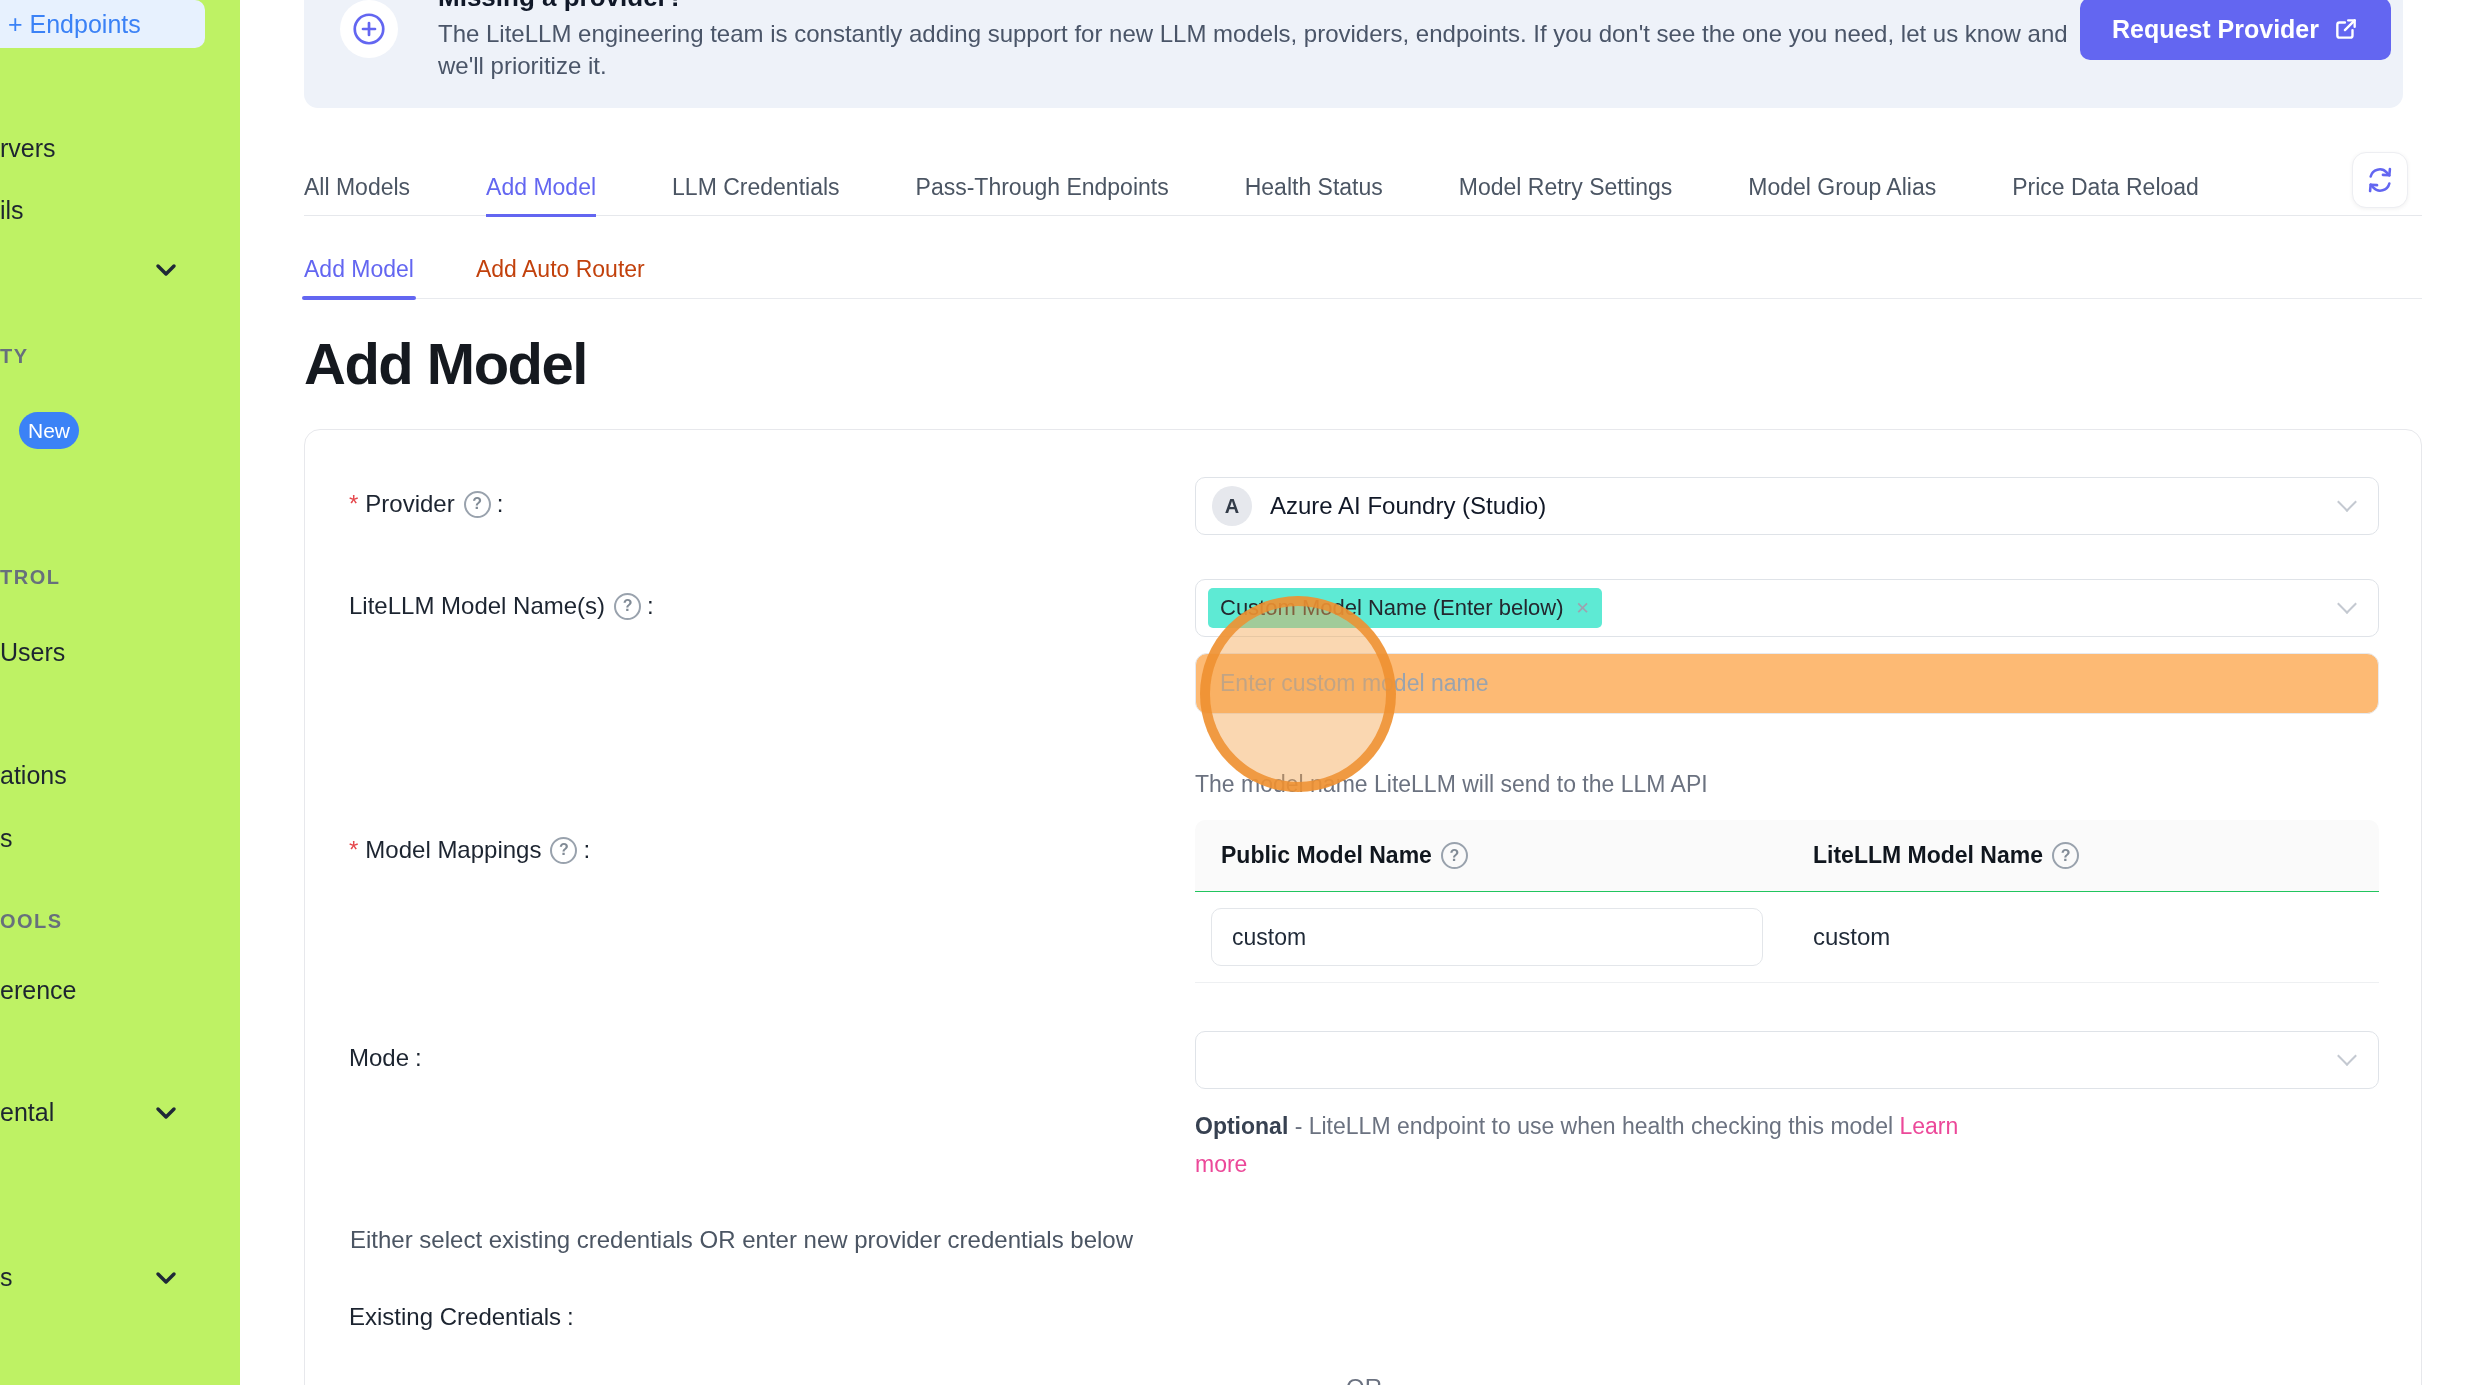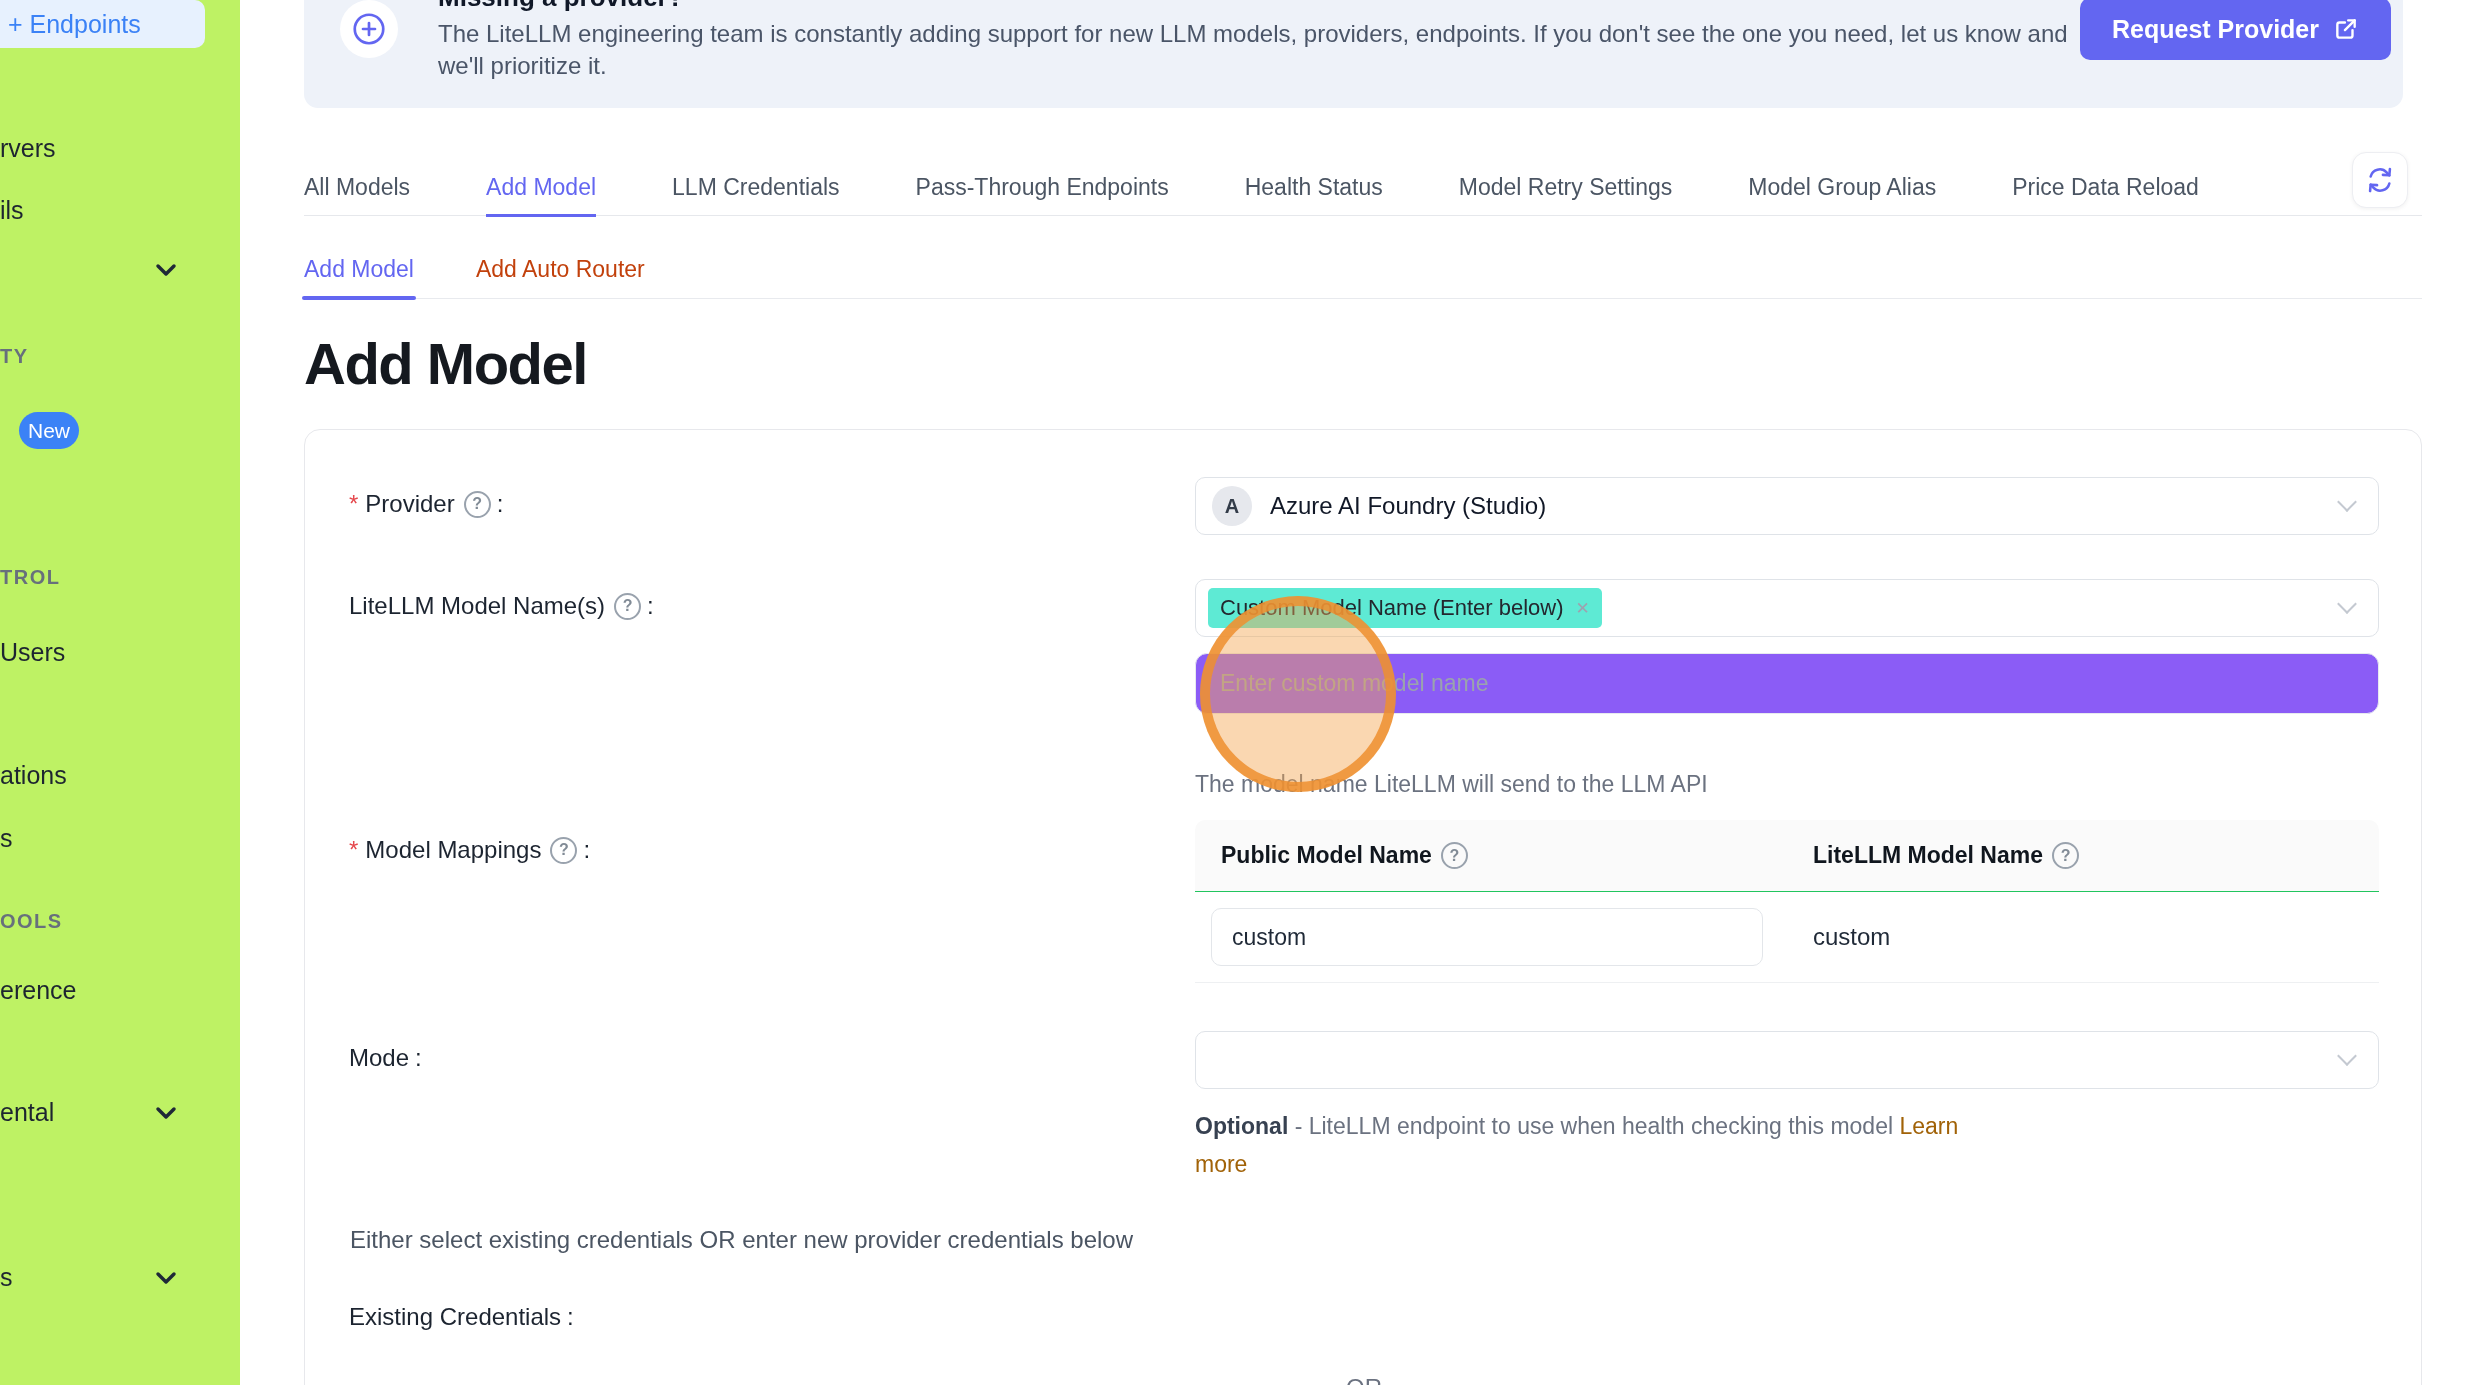--- a/index.html
+++ b/index.html
@@ -86,39 +86,39 @@
     width:40px; height:40px; border-radius:50%; background:#e6e8ed; color:#333c49;
     display:flex; align-items:center; justify-content:center; font-size:20px; font-weight:600; margin-right:18px; flex:0 0 auto;
   }
   .chip {
     height:40px; background:#5eead4; border-radius:5px; display:flex; align-items:center; gap:12px;
     padding:0 12px; font-size:22px; color:#23272e; white-space:nowrap;
   }
   .chip-x { cursor:pointer; display:inline-flex; }
   .chip-x::before { content:"✕"; font-size:17px; color:#9ca3af; }
   .text-input {
-    position:absolute; left:890px; width:1184px; height:61px; background:#8b5cf6;
+    position:absolute; left:890px; width:1184px; height:61px; background:#fdba74;
     border:1px solid #e7eaef; border-radius:12px; padding:0 24px; font-size:23px; color:#1f2937; font-family:inherit; outline:none;
   }
   .text-input::placeholder { color:#9aa3ae; }
   .helper { position:absolute; font-size:23px; color:#6b7280; white-space:nowrap; }
   
   .map-table { position:absolute; left:890px; top:390px; width:1184px; }
   .map-head { display:flex; height:72px; background:#fafafa; border-bottom:1px solid #22c55e; border-radius:10px 10px 0 0; }
   .map-hcell { width:592px; display:flex; align-items:center; padding-left:26px; font-size:23px; font-weight:700; color:#10161e; }
   .map-body { display:flex; height:91px; border-bottom:1px solid #eef0f2; align-items:center; }
   .map-cell { width:592px; position:relative; height:100%; display:flex; align-items:center; }
   .map-input {
     margin-left:16px; width:552px; height:58px; border:1px solid #e3e6ea; border-radius:10px;
     padding:0 20px; font-size:23px; color:#1f2937; font-family:inherit; outline:none; background:#fff;
   }
   .map-plain { padding-left:26px; font-size:24px; color:#1f2937; }
   .opt-helper { position:absolute; left:890px; width:860px; font-size:23px; line-height:38px; color:#6b7280; }
   .opt-bold { color:#374151; font-weight:700; }
-  .blue-link { color:#a16207; cursor:pointer; }
+  .blue-link { color:#ec4899; cursor:pointer; }
   .cred-note { position:absolute; left:45px; font-size:24px; color:#4b5563; white-space:nowrap; }
   .or-divider { position:absolute; left:0; width:2118px; text-align:center; font-size:24px; font-weight:500; color:#6b7280; }
   
   .cursor-halo {
     position:absolute; left:1200px; top:596px; width:196px; height:196px; border-radius:50%;
     background:rgba(245,166,83,.45); border:10px solid rgba(238,143,47,.85); z-index:50; pointer-events:none;
   }
 </style>
 </head>
 <body>

